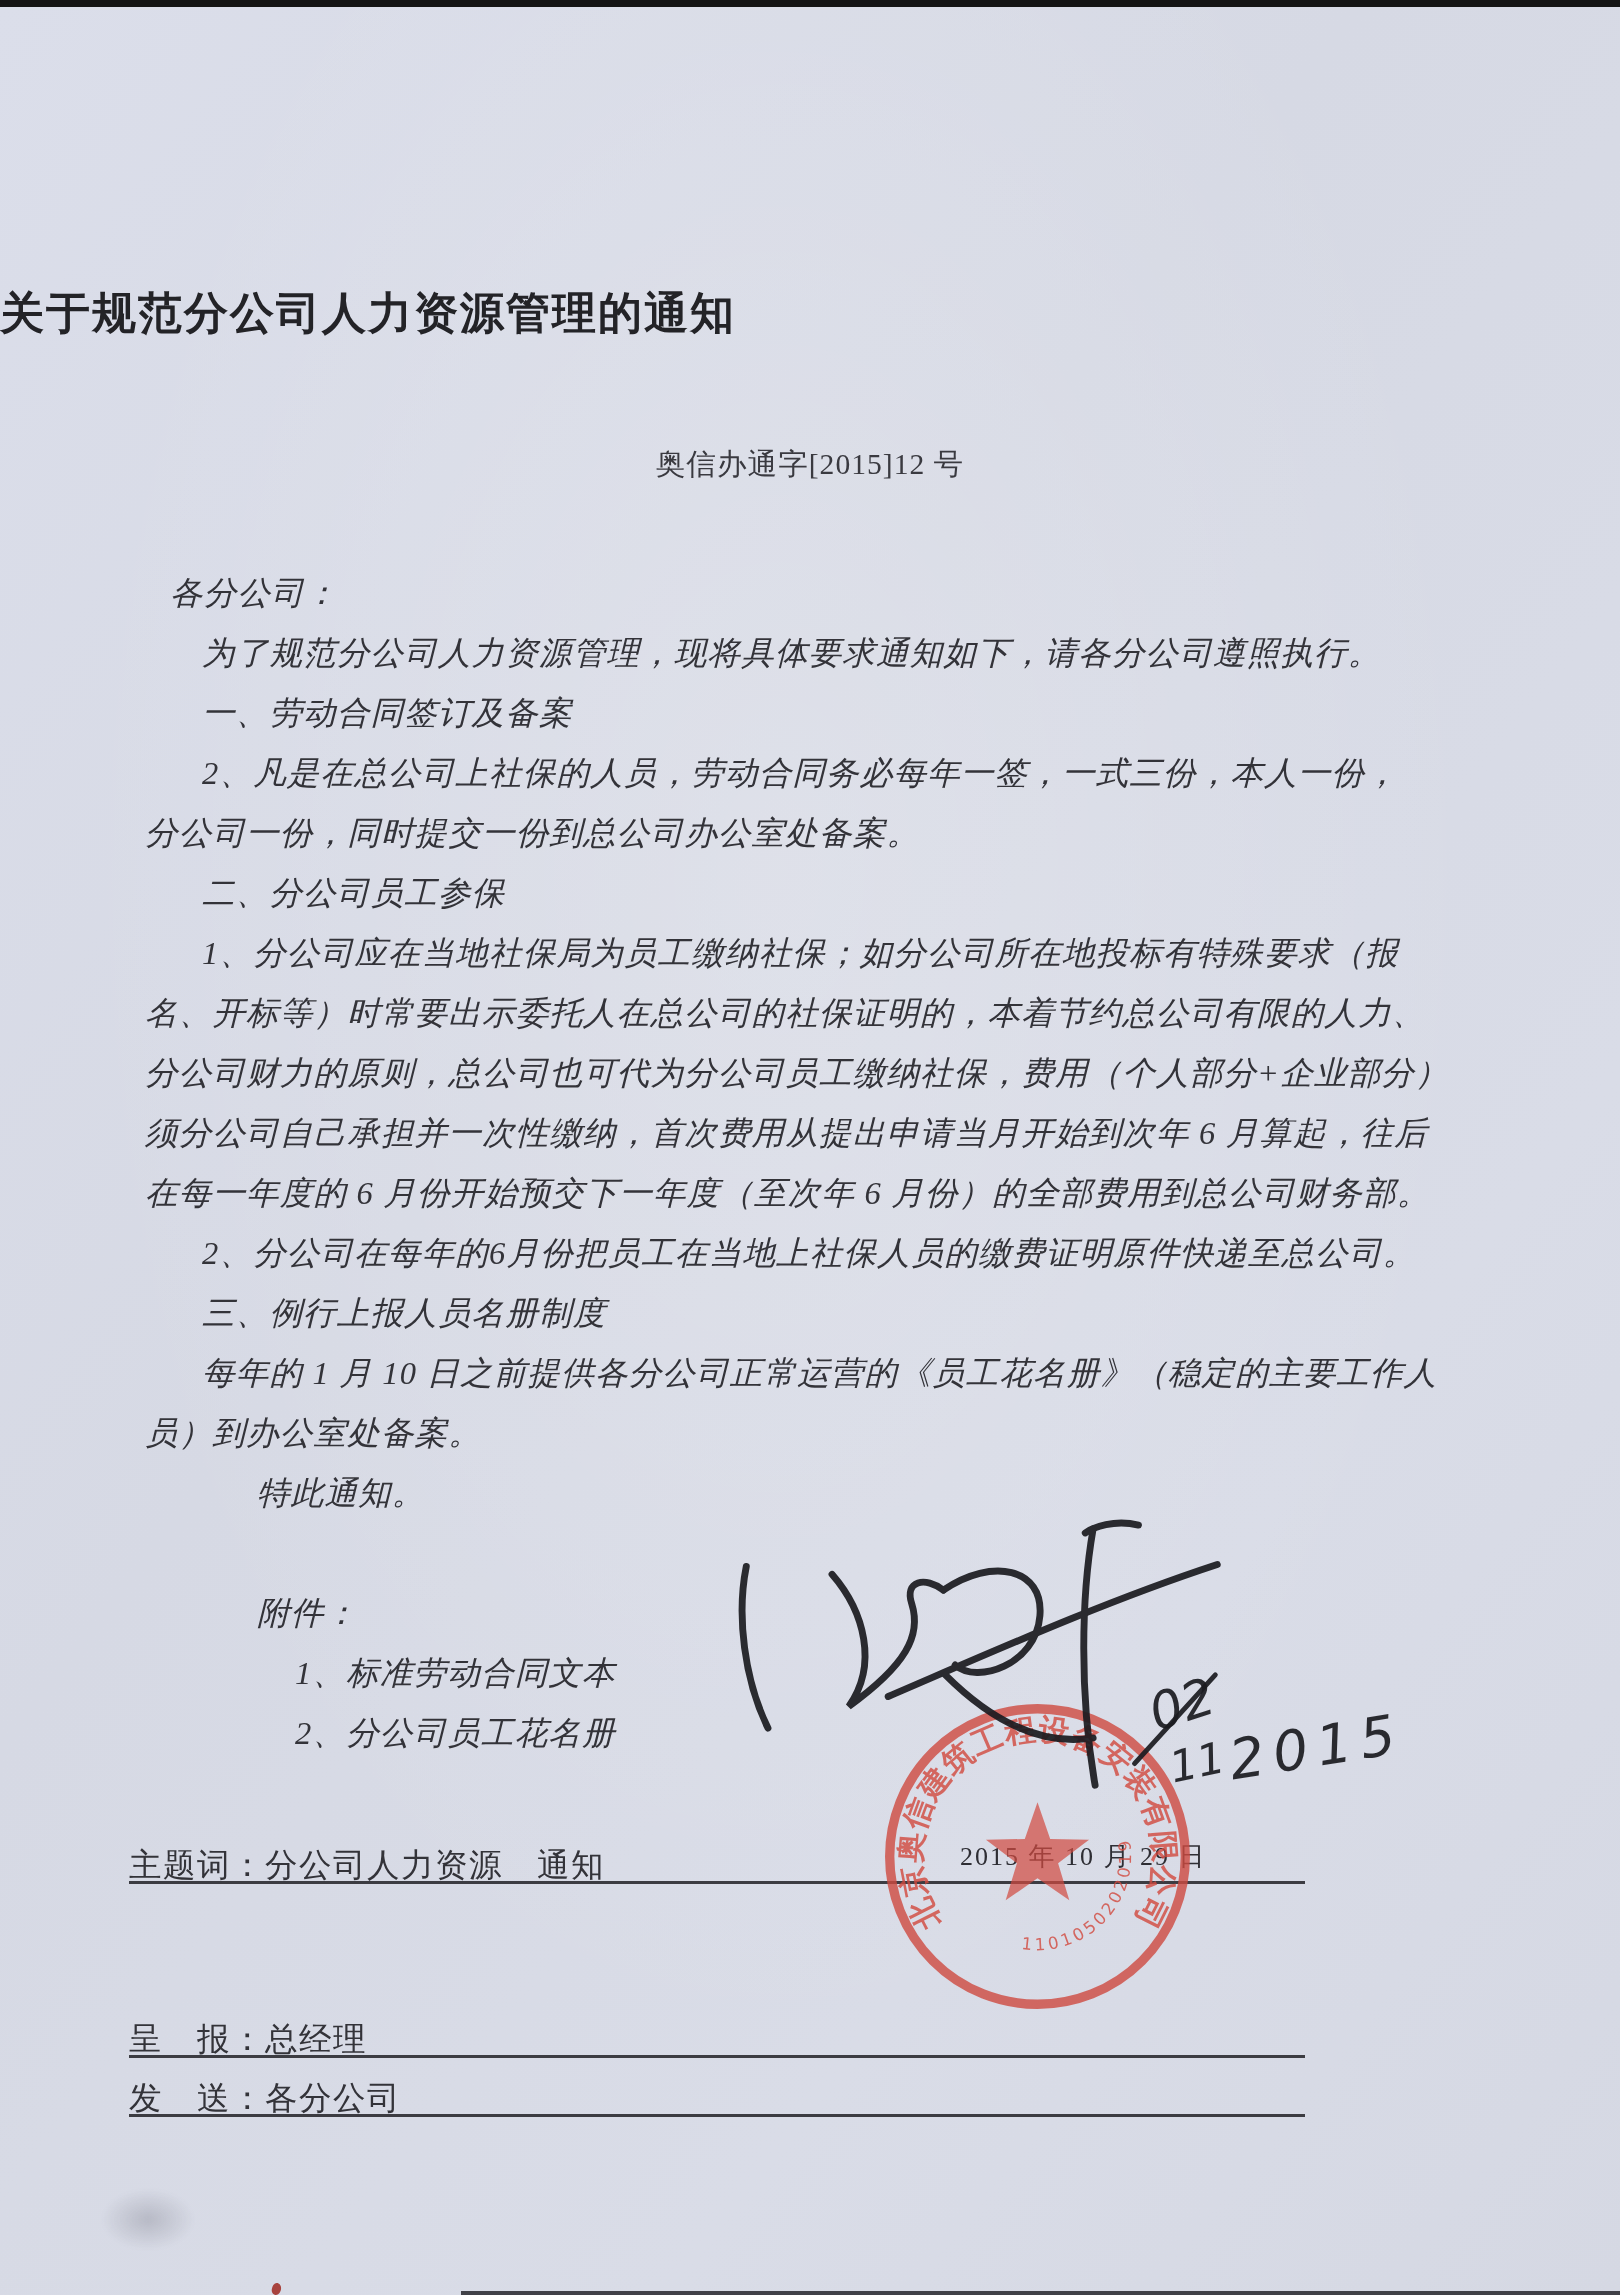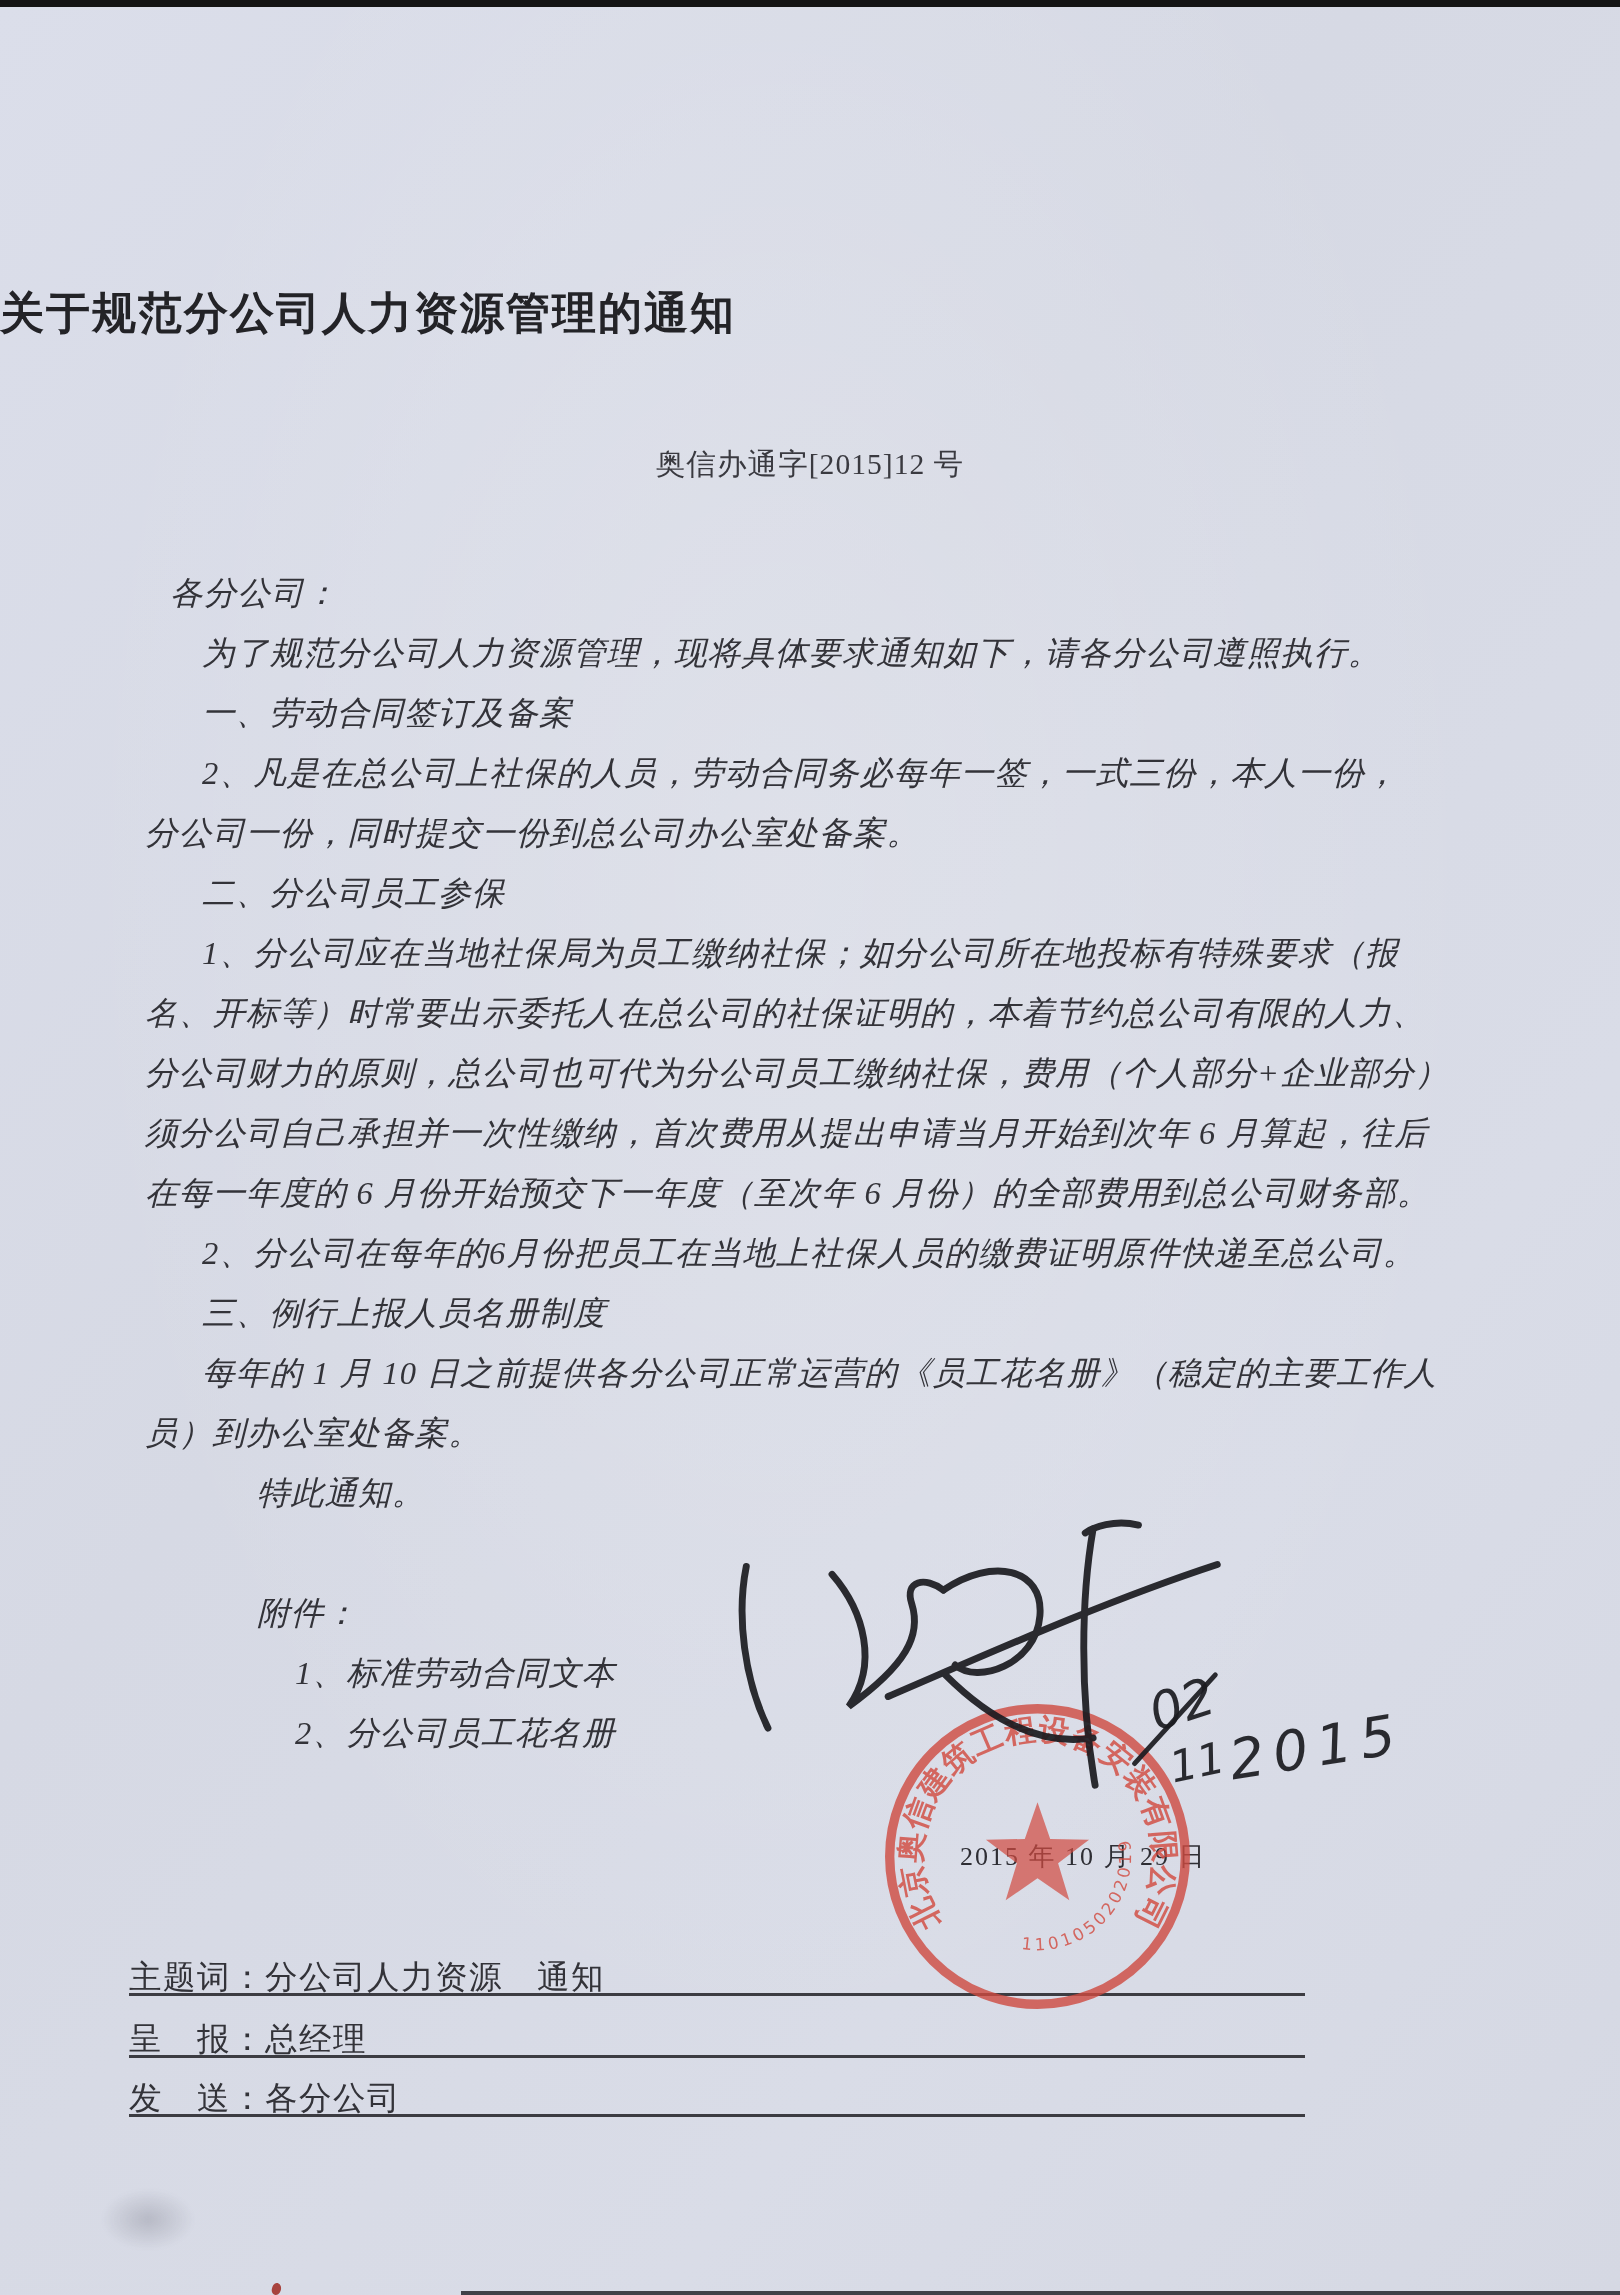--- a/index.html
+++ b/index.html
@@ -42,21 +42,21 @@
     position:absolute;left:960px;top:1839px;font-size:26px;letter-spacing:2px;color:#2e2e34;z-index:4;
   }
 
   .seal{position:absolute;left:870px;top:1689px;width:335px;height:335px;z-index:6;opacity:.8;}
   .signature{position:absolute;left:630px;top:1517px;width:808px;height:296px;z-index:7;}
   .footer-row{
     position:absolute;left:129px;width:1176px;height:33px;
     font-size:32.5px;letter-spacing:1.5px;color:#333339;white-space:nowrap;
     border-bottom:3px solid #3c3c42;padding-bottom:3.9px;
   }
-  .fr1{top:1956px;} .fr2{top:2018px;} .fr3{top:2077px;}
+  .fr1{top:1844px;} .fr2{top:2018px;} .fr3{top:2077px;}
 </style>
 </head>
 <body>
 
 <div class="page">
 
   <div class="scan-edge-top"></div>
 
   <div class="title">关于规范分公司人力资源管理的通知</div>
 

